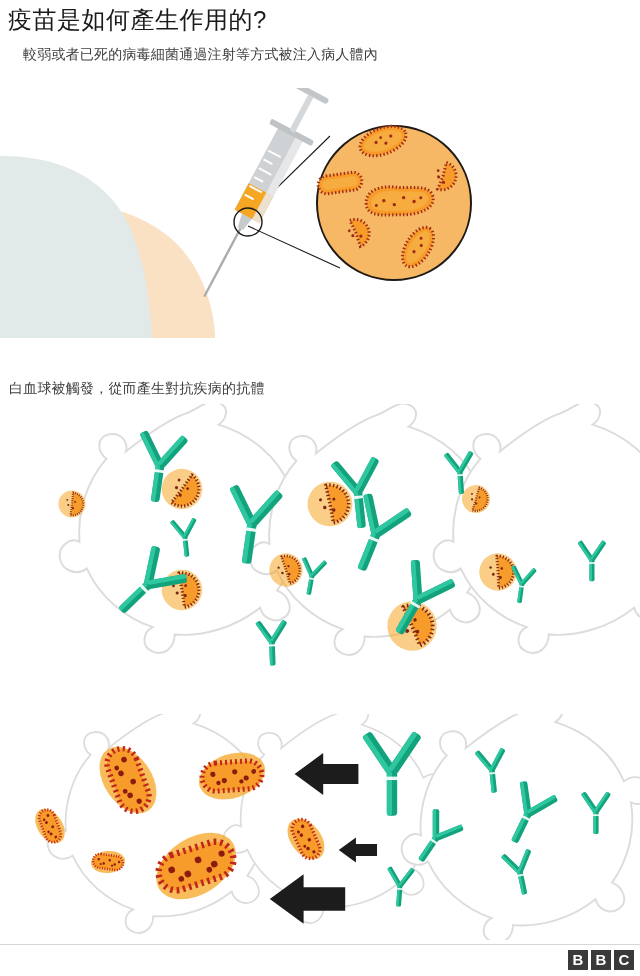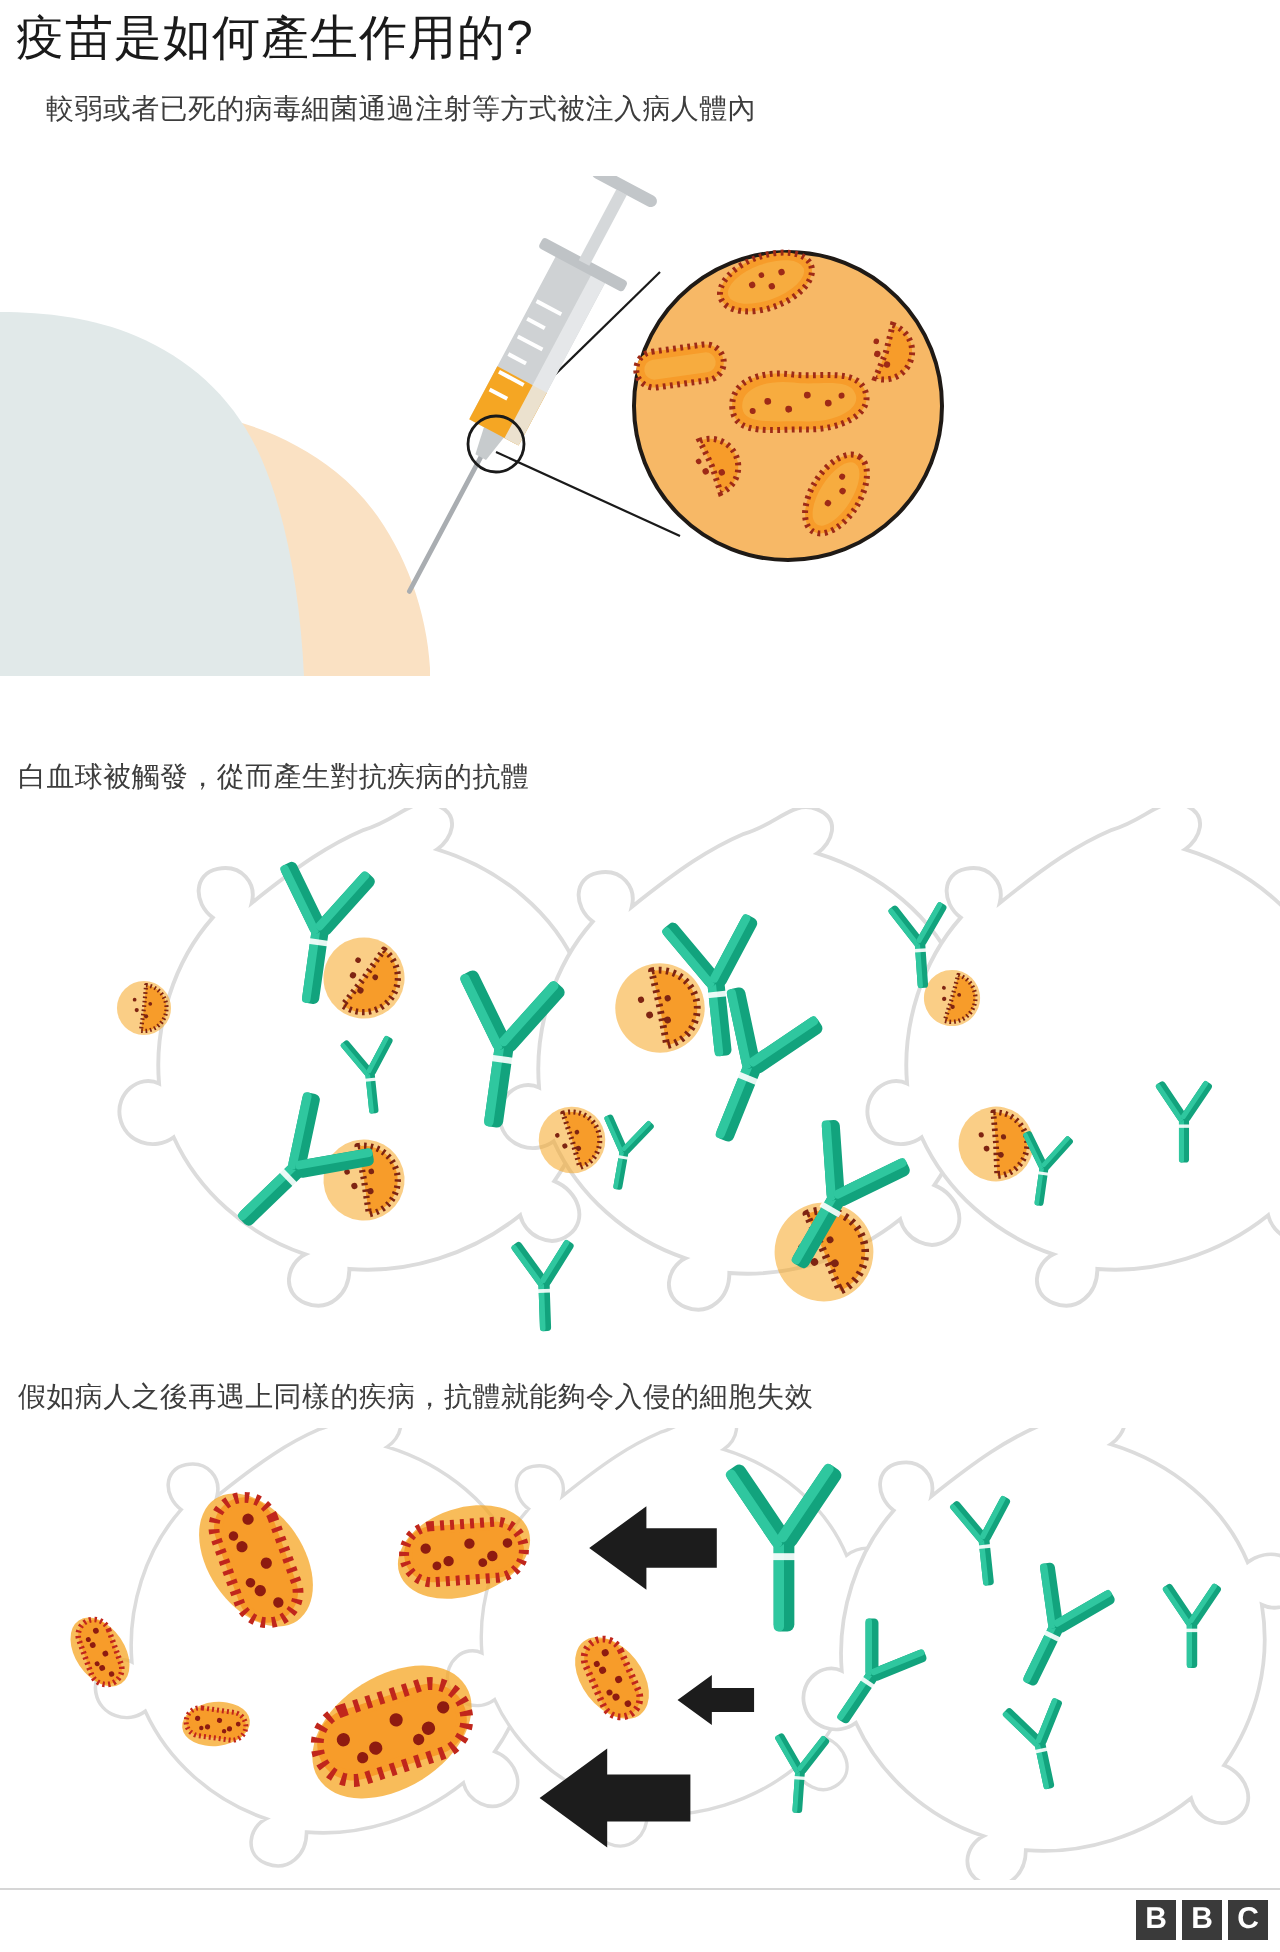--- a/index.html
+++ b/index.html
@@ -268,21 +268,20 @@
         <use href="#pacPath"></use>
       </g>
     <g transform="translate(418,196) rotate(30) scale(1.0)">
         <use href="#ab"></use>
       </g>
     <g transform="translate(592,156) rotate(0) scale(0.56)">
         <use href="#ab"></use>
       </g>
   </svg>
 
-  <div class="step-caption" id="cap3">假如病人之後再遇上同樣的疾病，抗體就能夠令入侵的細胞失效</div>
 
   <svg class="stage" id="stage3" viewBox="0 0 640 226">
     <defs>
       <g id="ab3">
         <rect x="-4.5" y="-2" width="9" height="40" rx="3" fill="#12a37d"></rect>
         <rect x="-4.5" y="-2" width="4.5" height="40" rx="2" fill="#2fc79f"></rect>
         <g transform="rotate(-34)">
           <rect x="-4.5" y="-40" width="9" height="40" rx="3" fill="#12a37d"></rect>
           <rect x="-4.5" y="-40" width="4.5" height="40" rx="2" fill="#2fc79f"></rect>
         </g>

